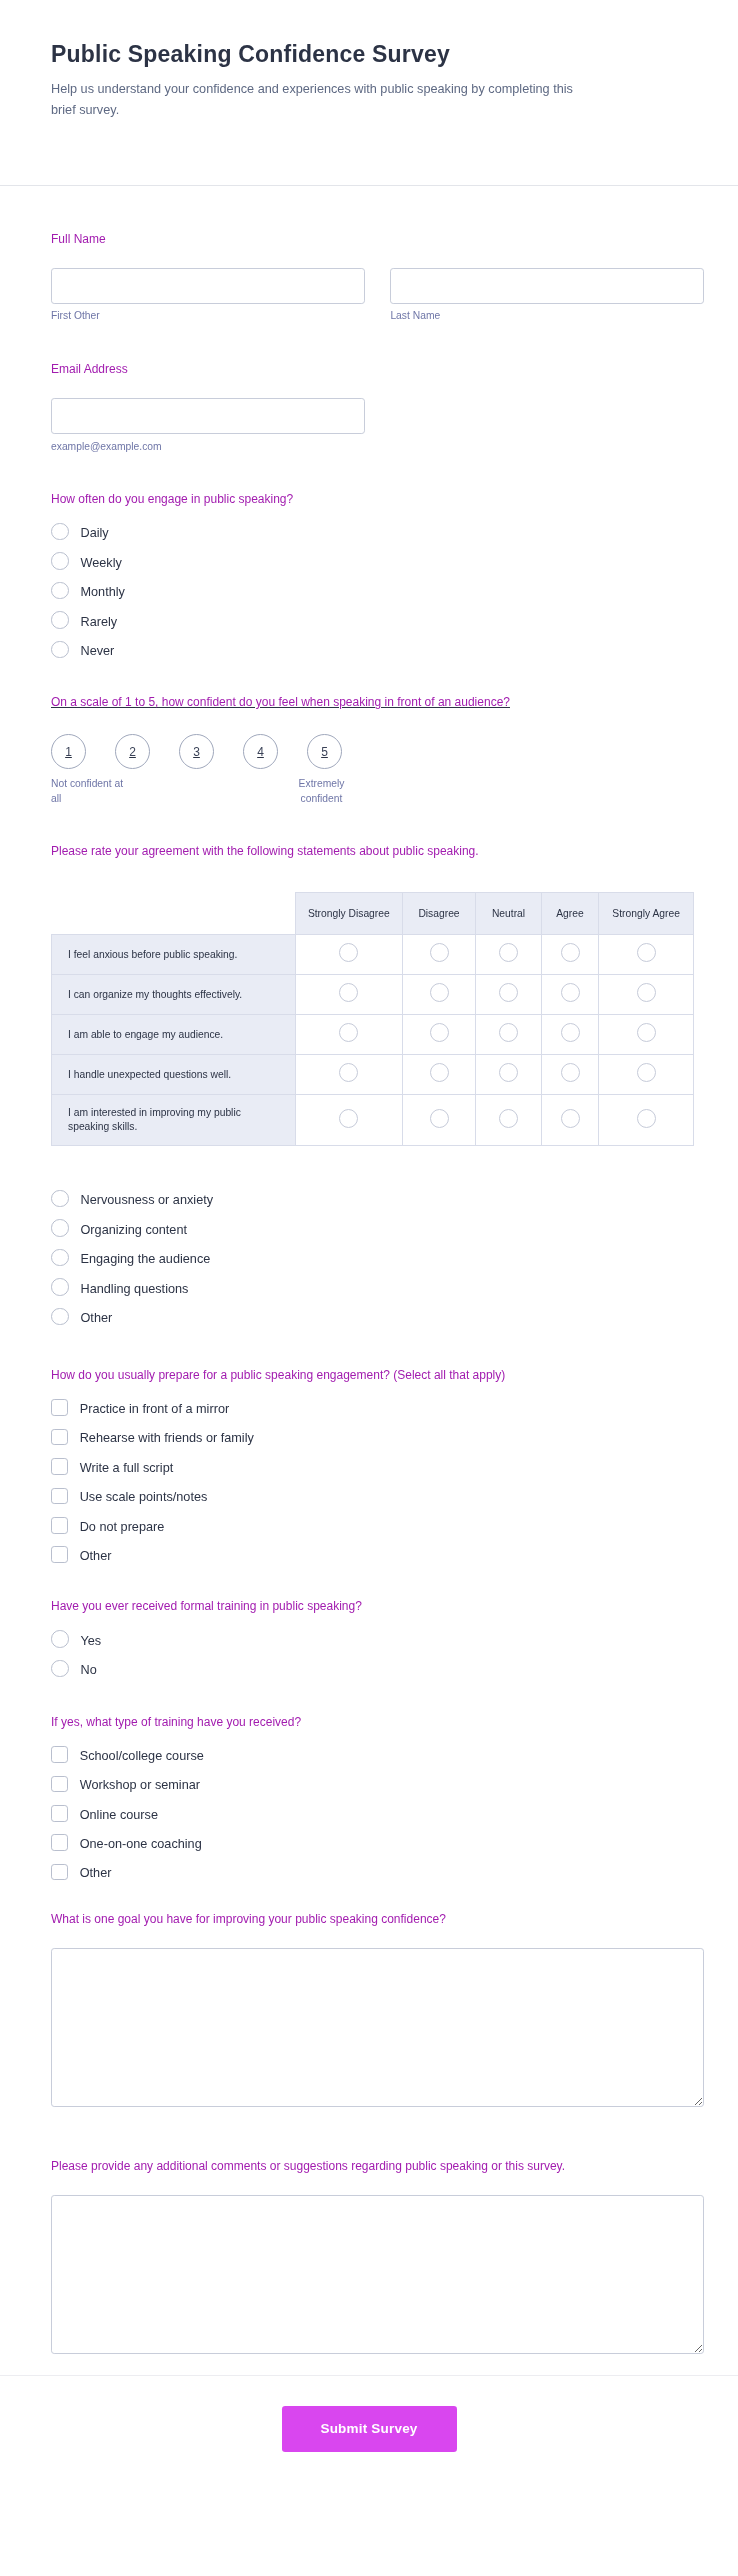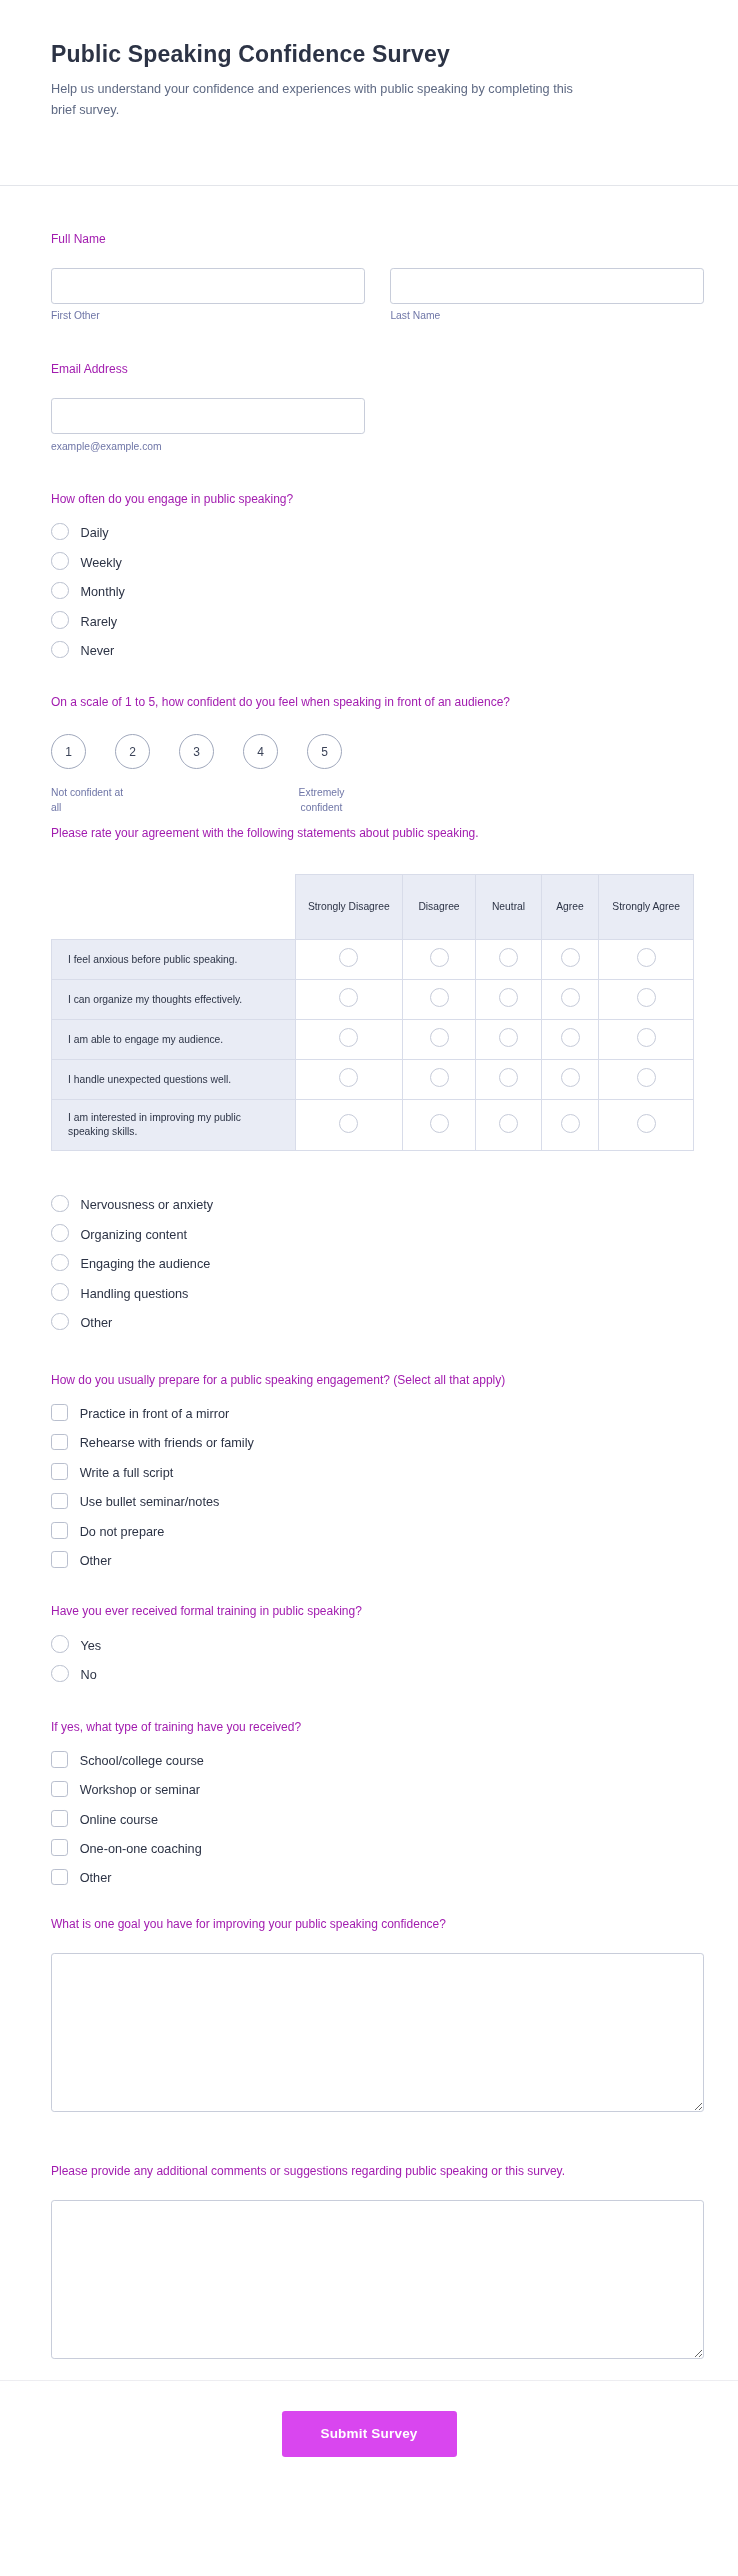--- a/index.html
+++ b/index.html
@@ -47,31 +47,31 @@
   .opt-label { margin-left:12px; font-size:12.7px; color:#2c3345; }
 
   
   .scale-row { display:flex; gap:29px; margin-top:20.6px; }
   .scale-circle {
     width:35px; height:35px; border:0.8px solid #a0a8bc; border-radius:50%;
     display:flex; align-items:center; justify-content:center;
     font-size:12px; color:#3b4358; background:#fff; cursor:pointer;
   }
   .scale-labels { position:relative; height:32px; margin-top:8px; }
-  .scale-label { font-size:10.3px; line-height:14.3px; color:#6f76a7; position:absolute; top:9px; }
+  .scale-label { font-size:10.3px; line-height:14.3px; color:#6f76a7; position:absolute; top:0; }
   .scale-label.left { left:0; width:83px; text-align:left; }
   .scale-label.right { left:241px; width:59px; text-align:center; }
 
   
   .matrix-table { border-collapse:collapse; margin-top:29px; table-layout:fixed; width:643px; }
   .matrix-table th, .matrix-table td { border:0.8px solid #d8dce9; }
   .matrix-table th.spacer { border:none; background:none; }
   .matrix-table thead th {
     background:#e9ecf5; font-size:10.3px; font-weight:500; color:#2c3345;
-    text-align:center; padding:9.5px 6.4px; height:65px; line-height:13.5px;
+    text-align:center; padding:9.5px 6.4px; height:42px; line-height:13.5px;
   }
   .matrix-table tbody th {
     background:#e9ecf5; font-size:10.3px; font-weight:400; color:#2c3345;
     text-align:left; padding:8px 12.7px 8px 16px; height:40px; line-height:13.5px;
   }
   .matrix-table td { background:#fff; text-align:center; vertical-align:middle; height:40px; }
   .matrix-radio {
     width:19px; height:19px; border:0.8px solid #c6cbd9; border-radius:50%;
     display:inline-block; background:#fff; cursor:pointer;
   }
@@ -147,21 +147,21 @@
           <span class="radio-ctl"></span>
           <span class="opt-label">Rarely</span>
         </div>
         <div class="opt">
           <span class="radio-ctl"></span>
           <span class="opt-label">Never</span>
         </div>
       </div>
     </div>
 
-    <div class="block" style="margin-bottom:14px;">
+    <div class="block" style="margin-bottom:32px;text-decoration:underline;">
       <div class="q-label" style="max-width:604px;">On a scale of 1 to 5, how confident do you feel when speaking in front of an audience?</div>
       <div class="scale-row">
         <div class="scale-circle">1</div>
         <div class="scale-circle">2</div>
         <div class="scale-circle">3</div>
         <div class="scale-circle">4</div>
         <div class="scale-circle">5</div>
       </div>
       <div class="scale-labels">
         <div class="scale-label left">Not confident at all</div>
@@ -270,21 +270,21 @@
         <div class="opt">
           <span class="check-ctl"></span>
           <span class="opt-label">Rehearse with friends or family</span>
         </div>
         <div class="opt">
           <span class="check-ctl"></span>
           <span class="opt-label">Write a full script</span>
         </div>
         <div class="opt">
           <span class="check-ctl"></span>
-          <span class="opt-label">Use bullet seminar/notes</span>
+          <span class="opt-label">Use scale points/notes</span>
         </div>
         <div class="opt">
           <span class="check-ctl"></span>
           <span class="opt-label">Do not prepare</span>
         </div>
         <div class="opt">
           <span class="check-ctl"></span>
           <span class="opt-label">Other</span>
         </div>
       </div>

